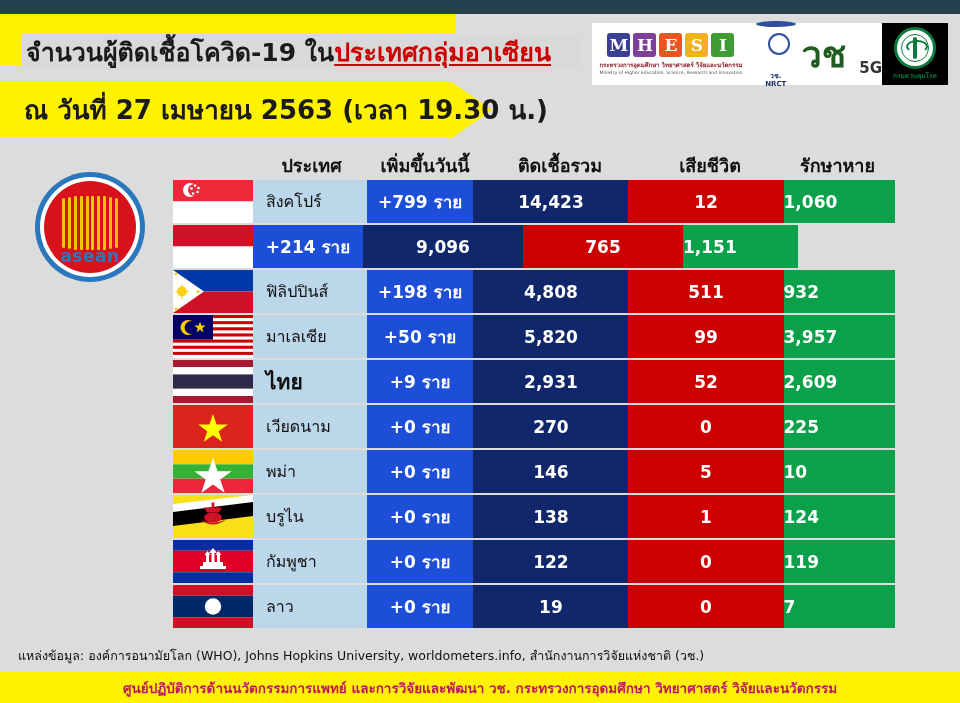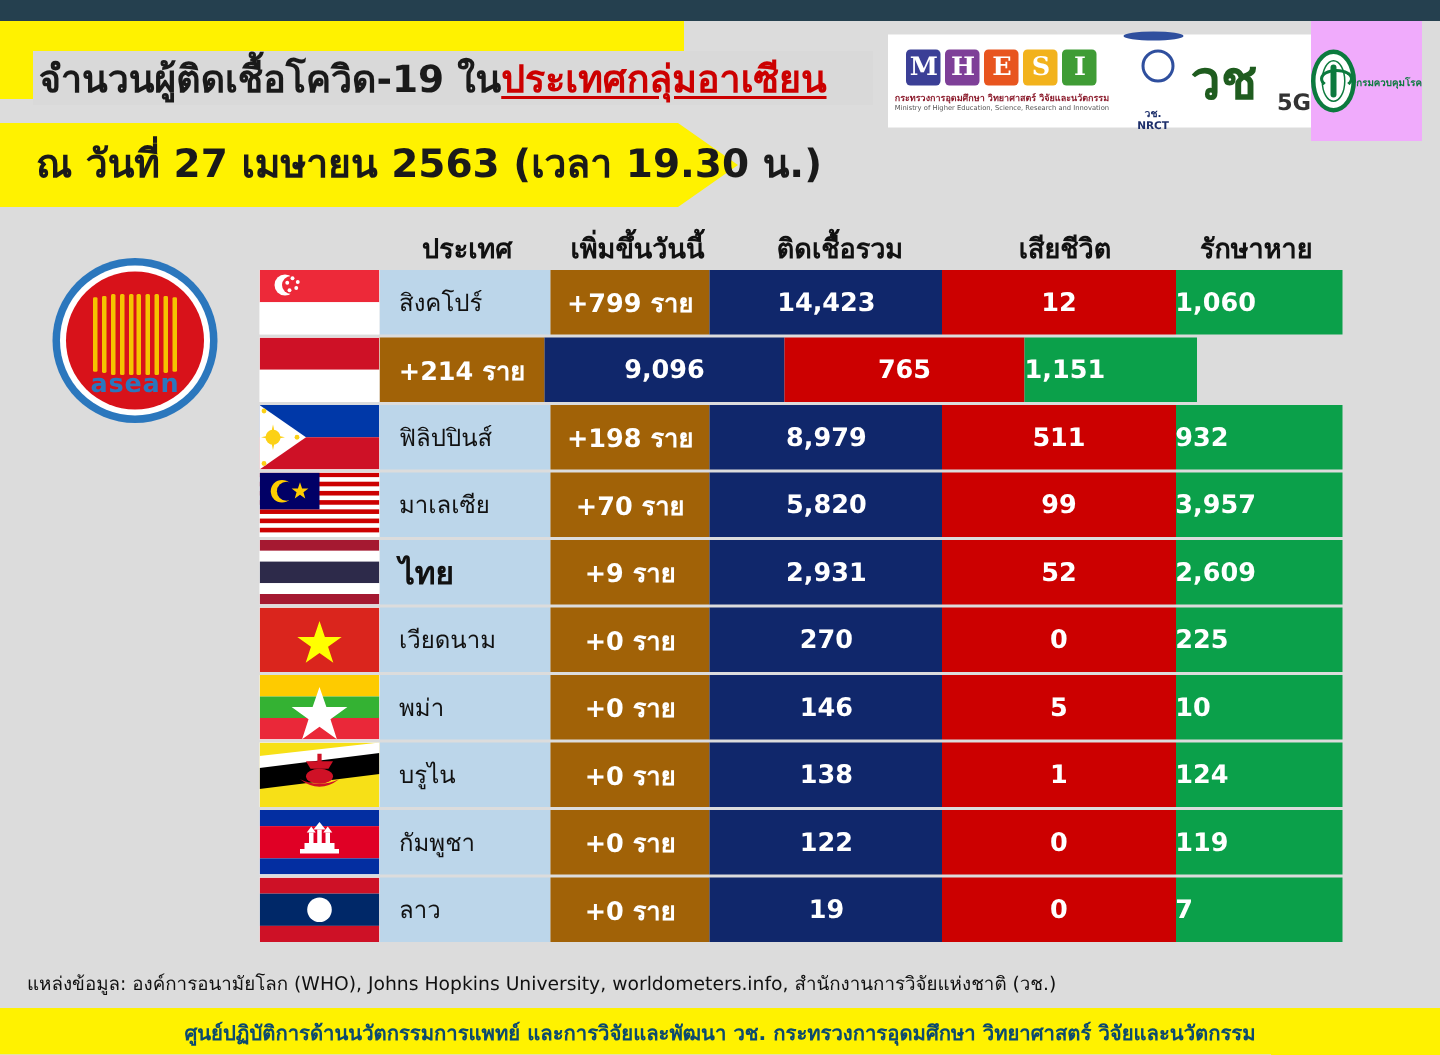--- a/index.html
+++ b/index.html
@@ -54,21 +54,21 @@
   .nrct-badge { width:40px; height:40px; border-radius:50%; border:3px solid #2f4f9e;
                 background:#e8eef8; position:relative; }
   .nrct-badge::after{ content:""; position:absolute; left:9px; top:9px; width:18px; height:18px;
                 border-radius:50%; border:2px solid #2f4f9e; background:#fff;}
   .nrct-label { font-size:7px; font-weight:bold; color:#1d2f6b; text-align:center; line-height:8px; margin-top:1px;}
 
   .logo-5g { width:88px; height:62px; background:#fff; display:flex; align-items:center; justify-content:center; gap:13px;}
   .vc-glyph { font-size:36px; font-weight:bold; color:#1f5c1f; font-family:"DejaVu Serif", serif; line-height:36px;}
   .g5 { font-size:15px; font-weight:bold; color:#333; align-self:flex-end; margin-bottom:8px;}
 
-  .logo-ddc { width:74px; height:80px; background:#f0abfc; display:flex; flex-direction:row;
+  .logo-ddc { width:74px; height:62px; background:#000000; display:flex; flex-direction:column;
               align-items:center; justify-content:center;}
   .ddc-seal { width:42px; height:42px; border-radius:50%; border:3px solid #0c7a3e; background:#fff;
               position:relative; display:flex; align-items:center; justify-content:center;}
   .ddc-seal::before{content:""; position:absolute; left:4px; top:4px; right:4px; bottom:4px;
               border-radius:50%; border:1.5px solid #0c7a3e;}
   .ddc-rod { width:4px; height:22px; background:#0c7a3e; border-radius:2px; position:relative; }
   .ddc-rod::before{content:""; position:absolute; left:-7px; top:3px; width:18px; height:9px;
               border:2.5px solid #0c7a3e; border-radius:50%; border-bottom-color:transparent;}
   .ddc-label { font-size:6.5px; font-weight:bold; color:#0c7a3e; margin-top:2px; white-space:nowrap;}
 
@@ -89,39 +89,39 @@
                 font-size:17px; font-weight:bold; color:#2b77bd; letter-spacing:.5px;
                 font-family:"DejaVu Sans", sans-serif; }
 
   
   .table { position:absolute; left:173px; top:150px; width:722px; }
   .thead { display:flex; height:30px; align-items:center; }
   .thead div { font-size:18px; font-weight:bold; color:#111; text-align:center; }
   .row { display:flex; height:43px; margin-bottom:2px; }
   .c-flag   { width:80px; }
   .c-name   { width:117px; background:#bcd6ea; display:flex; align-items:center; padding-left:13px; }
-  .c-new    { width:110px; background:#a16207; display:flex; align-items:center; justify-content:center; }
+  .c-new    { width:110px; background:#1d4ed8; display:flex; align-items:center; justify-content:center; }
   .c-total  { width:160px; background:#10276b; display:flex; align-items:center; justify-content:center; }
   .c-death  { width:160px; background:#cc0000; display:flex; align-items:center; justify-content:center; }
   .c-recov  { width:115px; background:#0ba04a; display:flex; align-items:center; justify-content:flex-start; }
   .c-name span { font-size:16px; color:#111; }
   .row.highlight .c-name span { font-size:21px; font-weight:bold; }
   .c-new span, .c-total span, .c-death span, .c-recov span { font-size:17px; color:#fff; font-weight:bold; }
 
   .hflag{width:80px;} .hname{width:117px;} .hnew{width:110px;} .htotal{width:160px;}
   .hdeath{width:140px;} .hrecov{width:115px;}
 
   
   .flag { width:80px; height:43px; position:relative; overflow:hidden; background:#fff; }
 
   
   .source { position:absolute; left:18px; top:646px; font-size:12.5px; color:#111; white-space:nowrap; }
   .footbar { position:absolute; left:0; top:672px; width:960px; height:31px; background:#fff200;
              display:flex; align-items:center; justify-content:center; }
-  .footbar span { font-size:13.5px; font-weight:bold; color:#0c4a6e; white-space:nowrap; }
+  .footbar span { font-size:13.5px; font-weight:bold; color:#be185d; white-space:nowrap; }
 </style>
 </head>
 <body>
 
 <div id="root">
 
   <div class="topbar"></div>
 
   <div class="title-line1-wrap"></div>
   <div class="title-line1-gray"></div>
@@ -268,21 +268,21 @@
                 <circle cx="25" cy="21.5" r="1.6" fill="#FCD116"></circle>
               </svg></div>
           </div>
           <div class="c-name">
             <span>ฟิลิปปินส์</span>
           </div>
           <div class="c-new">
             <span>+198 ราย</span>
           </div>
           <div class="c-total">
-            <span>8,979</span>
+            <span>4,808</span>
           </div>
           <div class="c-death">
             <span>511</span>
           </div>
           <div class="c-recov">
             <span>932</span>
           </div>
         </div>
         <div class="row">
           <div class="c-flag">
@@ -300,21 +300,21 @@
                 <rect width="40" height="24.57" fill="#010066"></rect>
                 <circle cx="15" cy="12.5" r="7.5" fill="#FFCC00"></circle>
                 <circle cx="18" cy="12.5" r="6.4" fill="#010066"></circle>
                 <polygon points="27,6.5 28.4,10.6 32.6,10.6 29.3,13.2 30.5,17.3 27,14.8 23.5,17.3 24.7,13.2 21.4,10.6 25.6,10.6" fill="#FFCC00"></polygon>
               </svg></div>
           </div>
           <div class="c-name">
             <span>มาเลเซีย</span>
           </div>
           <div class="c-new">
-            <span>+70 ราย</span>
+            <span>+50 ราย</span>
           </div>
           <div class="c-total">
             <span>5,820</span>
           </div>
           <div class="c-death">
             <span>99</span>
           </div>
           <div class="c-recov">
             <span>3,957</span>
           </div>

